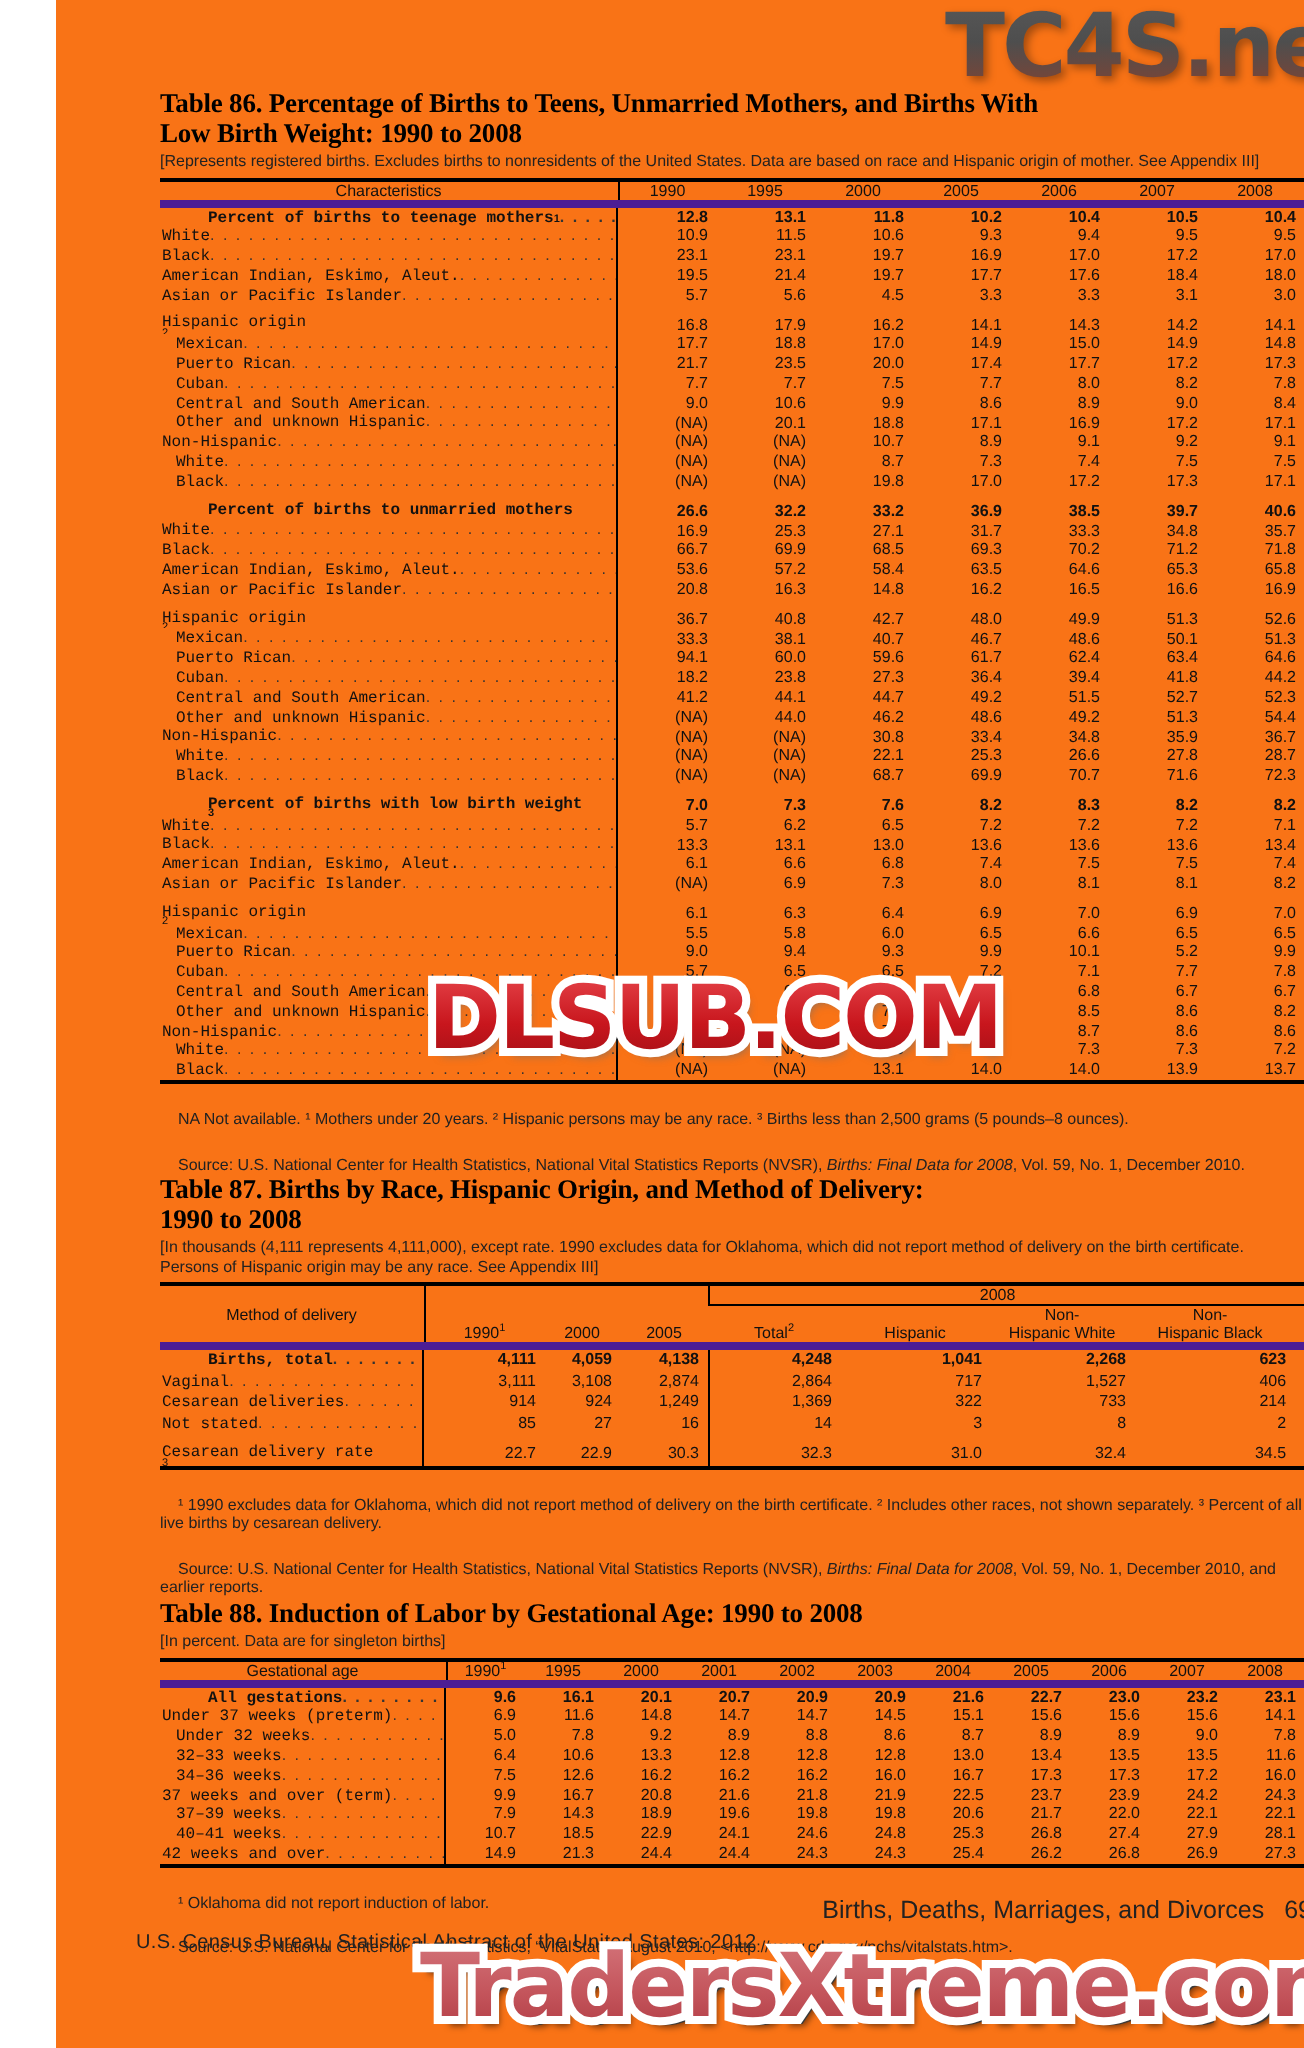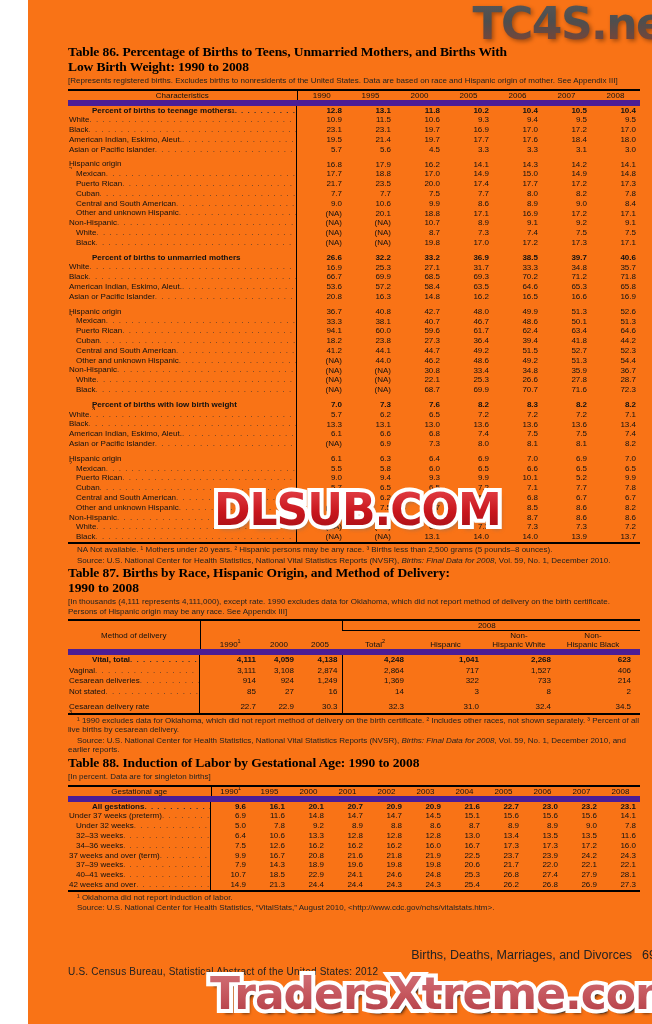--- a/index.html
+++ b/index.html
@@ -1,50 +1,50 @@
 <!DOCTYPE html>
 <html><head>
 <meta charset="utf-8">
 <style>
   html,body{margin:0;padding:0;background:#fff;}
   .page{position:relative;width:652px;height:1024px;background:#f97316;overflow:hidden;
         font-family:"Liberation Sans",sans-serif;color:#1a1a1a;margin-left:28px;}
-  .content{position:absolute;left:40px;top:0;width:572px;padding-top:44px;}
+  .content{position:absolute;left:52px;top:0;width:572px;padding-top:44px;}
 
   h1.tbl-title{margin:0;font:bold 13.5px/15px "Liberation Serif",serif;color:#000;letter-spacing:-0.1px;}
   .tbl-note{margin:2px 0 3px;font-size:8px;line-height:9.5px;color:#222;}
 
   table.dt{border-collapse:collapse;table-layout:fixed;width:572px;
            border-top:2px solid #000;border-bottom:2px solid #000;
            font-size:8px;color:#111;}
   table.dt th{font-weight:normal;font-size:8px;padding:0;}
-  .dt thead tr:last-child th, .dt th[rowspan]{border-bottom:6px solid #4c1d95;}
+  .dt thead tr:last-child th, .dt th[rowspan]{border-bottom:4px solid #4c1d95;}
   th.stub{ text-align:center;vertical-align:middle;border-right:1px solid #000;padding:2px 0;}
   th.yh{text-align:center;vertical-align:bottom;padding:1px 4px 1px 0;white-space:pre-line;}
   th.grp{ text-align:center;border-bottom:1px solid #000;padding:1px 0;}
   th.spacer{border-bottom:none;}
   td.lbl{display:flex;overflow:hidden;border-right:1px solid #000;padding:0;align-items:baseline;}
-  td.lbl .t{white-space:nowrap;}
+  td.lbl .t{white-space:nowrap;font-family:Liberation Mono, monospace;}
   td.lbl .dots{flex:1;overflow:hidden;white-space:nowrap;color:#333;}
   td.lbl .dots::after{content:" . . . . . . . . . . . . . . . . . . . . . . . . . . . . . . . . . . . . . . . . . . . . . . . . . . . . . . . . . . . . . . . . . . . . . . . .";letter-spacing:1px;}
   td.v{text-align:right;padding:0 4px 0 0;white-space:nowrap;}
   .ind0{padding-left:1px !important;}
   .ind1{padding-left:8px !important;}
   .ind2{padding-left:24px !important;}
   tr.bold td{font-weight:bold;}
   tr.gap td{padding-top:5px;flex-direction:column;}
   sup{font-size:5.5px;vertical-align:super;line-height:0;}
 
   .t86 td{height:9.8px;line-height:9.6px;}
   .t87 td{height:10.5px;line-height:10.2px;}
   .t87 td:nth-child(5), .t87 th.g0{border-left:1px solid #000;}
   .t87 td:last-child, .t87 th:last-child{padding-right:9px;}
   .t88 td{height:9.8px;line-height:9.6px;}
 
-  .fn,.src{margin:0;padding-top:1px;font-size:8px;line-height:9.6px;color:#222;text-indent:9px;}
+  .fn,.src{margin:0;padding-top:13px;font-size:8px;line-height:9.6px;color:#222;text-indent:9px;}
   .src i{font-style:italic;}
   .gap-t87{margin-top:7px;} .gap-t88{margin-top:8px;}
 
   .footer-right{position:absolute;right:24px;top:948px;font-size:12.5px;color:#222;
                 font-family:"Liberation Sans",sans-serif;}
   .footer-right .pgnum{margin-left:10px;}
   .footer-left{position:absolute;left:40px;top:966px;font-size:10px;letter-spacing:0.2px;color:#222;}
 
   
   .wm{position:absolute;font-family:"DejaVu Sans",sans-serif;font-weight:800;white-space:nowrap;}
@@ -687,21 +687,21 @@
             <th class="yh">Hispanic</th>
             <th class="yh">Non-
 Hispanic White</th>
             <th class="yh">Non-
 Hispanic Black</th>
           </tr>
       </thead>
       <tbody>
           <tr class="bold">
             <td class="lbl ind2">
-              <span class="t">Vital, total</span>
+              <span class="t">Births, total</span>
               <span class="dots"></span>
             </td>
             <td class="v">4,111</td>
             <td class="v">4,059</td>
             <td class="v">4,138</td>
             <td class="v">4,248</td>
             <td class="v">1,041</td>
             <td class="v">2,268</td>
             <td class="v">623</td>
           </tr>

